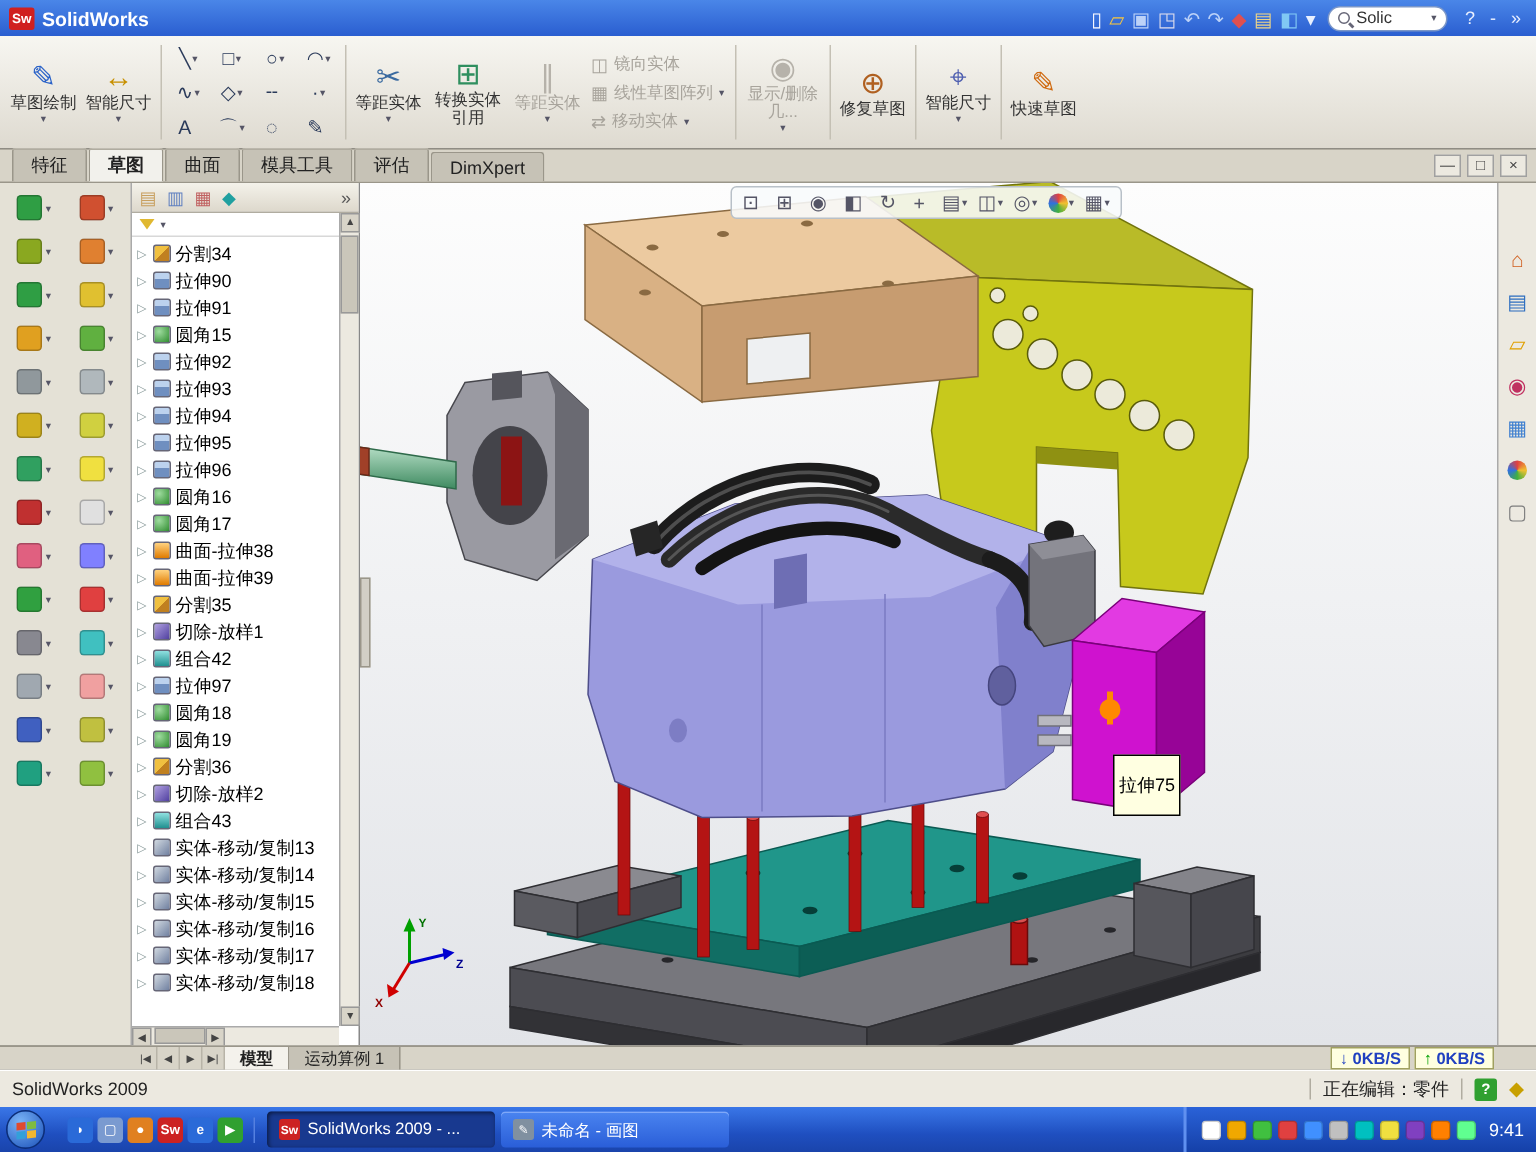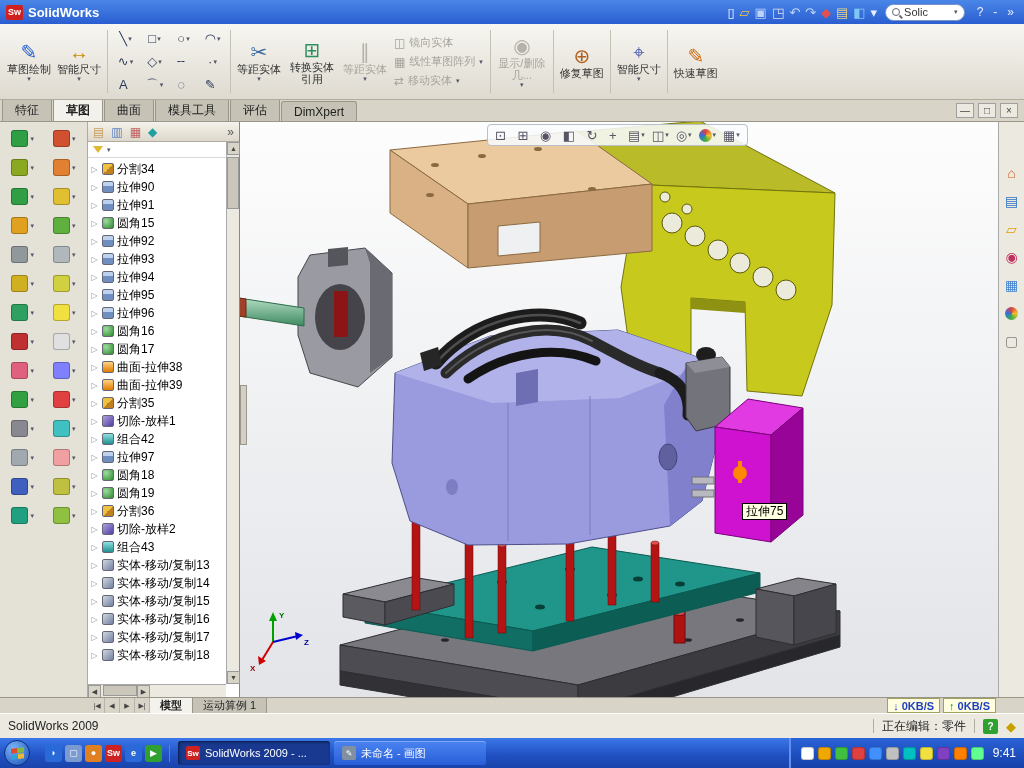--- a/index.html
+++ b/index.html
@@ -32,21 +32,21 @@
 .rgrid{display:grid;grid-template-columns:repeat(4,29px);grid-auto-rows:23px;align-content:center;z-index:1}
 .gcell{display:flex;align-items:center;justify-content:center;gap:1px;color:#2a3a5a;font-size:13px}
 .rstack{display:flex;flex-direction:column;justify-content:center;gap:4px;padding:0 4px;z-index:1}
 .srow{display:flex;align-items:center;gap:4px;font-size:11px;color:#333}
 .srow.dis{color:#a8a49c}
 .sico{font-size:12px}
 .ic-sketch{color:#2a62c8}.ic-dim{color:#c89000}.ic-trim{color:#3a6aa0}.ic-conv{color:#2f8f5f}
 .ic-off{color:#999}.ic-rel{color:#999}.ic-rep{color:#b06020}.ic-snap{color:#5060b0}.ic-rapid{color:#d06a10}
 
 
-.tabbar{height:22px;background:#d8d4c8;border-bottom:1px solid #9a968a;display:flex;align-items:flex-end;padding-left:2px;position:relative}
+.tabbar{height:22px;background:#d8d4c8;border-bottom:1px solid #9a968a;display:flex;align-items:flex-end;padding-left:8px;position:relative}
 .ctab{padding:3px 12px 2px;border:1px solid #9a968a;border-bottom:none;background:#c6c2b6;margin-right:1px;border-radius:3px 3px 0 0;font-size:12px;color:#222}
 .ctab.active{background:#f2f1ec;font-weight:bold}
 .winctl{position:absolute;right:6px;top:3px;display:flex;gap:4px}
 .winctl span{width:18px;height:15px;border:1px solid #a0a0a0;background:#ece9e0;color:#444;font-size:10px;display:flex;align-items:center;justify-content:center}
 
 
 .main{flex:1;display:flex;min-height:0}
 .leftbar{width:88px;background:#e4e1d6;border-right:1px solid #aaa;display:grid;grid-template-columns:1fr 1fr;align-content:start;padding:8px 2px;row-gap:12px}
 .lcell{display:flex;align-items:center;justify-content:center;gap:2px}
 .lico{width:17px;height:17px;border-radius:3px;border:1px solid rgba(0,0,0,.25)}
@@ -73,21 +73,21 @@
 .sbtn{width:13px;height:13px;background:#d8d4c8;border:1px solid #999;font-size:7px;color:#444;display:flex;align-items:center;justify-content:center}
 .sbtn.b{position:absolute;bottom:0}
 .vthumb{position:absolute;top:15px;left:0;width:12px;height:52px;background:#cac6ba;border:1px solid #999}
 .hsb{position:absolute;left:0;bottom:0;right:13px;height:13px;background:#ece9e0;border-top:1px solid #aaa;display:flex}
 .hthumb{width:34px;height:11px;background:#cac6ba;border:1px solid #999;margin-left:2px}
 
 .viewport{flex:1;position:relative;background:linear-gradient(#fdfdfd,#e2e4e8);overflow:hidden}
 .vtb{position:absolute;left:247px;top:2px;height:22px;background:rgba(248,250,252,.88);border:1px solid #b8c0c8;border-radius:4px;display:flex;align-items:center;padding:0 5px;gap:3px;z-index:3}
 .vico{display:flex;align-items:center;gap:1px;color:#556;font-size:13px;padding:0 2px}
 .ball{width:13px;height:13px;border-radius:50%;background:conic-gradient(#e04040,#f0c030,#40b040,#3070e0,#e04040);display:inline-block}
-.vp-tooltip{position:absolute;left:502px;top:381px;background:#ffffe1;border:1px solid #000;font-size:12px;padding:0 3px;line-height:15px;color:#000;z-index:3}
+.vp-tooltip{position:absolute;left:502px;top:381px;background:#ffffe1;border:1px solid #000;font-size:12px;padding:12px 3px;line-height:15px;color:#000;z-index:3}
 .splitter{position:absolute;left:0;top:263px;width:7px;height:60px;background:#d2cfc6;border:1px solid #9a968a;z-index:3}
 .vpsvg{position:absolute;inset:0}
 
 .rightbar{width:26px;background:#ece9e0;border-left:1px solid #aaa;display:flex;flex-direction:column;align-items:center;padding-top:42px;gap:10px}
 .rpico{width:18px;height:18px;display:flex;align-items:center;justify-content:center;font-size:14px}
 
 
 .bottombar{height:16px;background:#d8d4c8;border-top:1px solid #9a968a;display:flex;align-items:stretch;padding-left:90px;position:relative;font-size:11px}
 .bnav{display:flex}
 .bnav span{min-width:15px;display:flex;align-items:center;justify-content:center;color:#444;font-size:7px;border-right:1px solid #b8b4a8;padding:0 1px}

